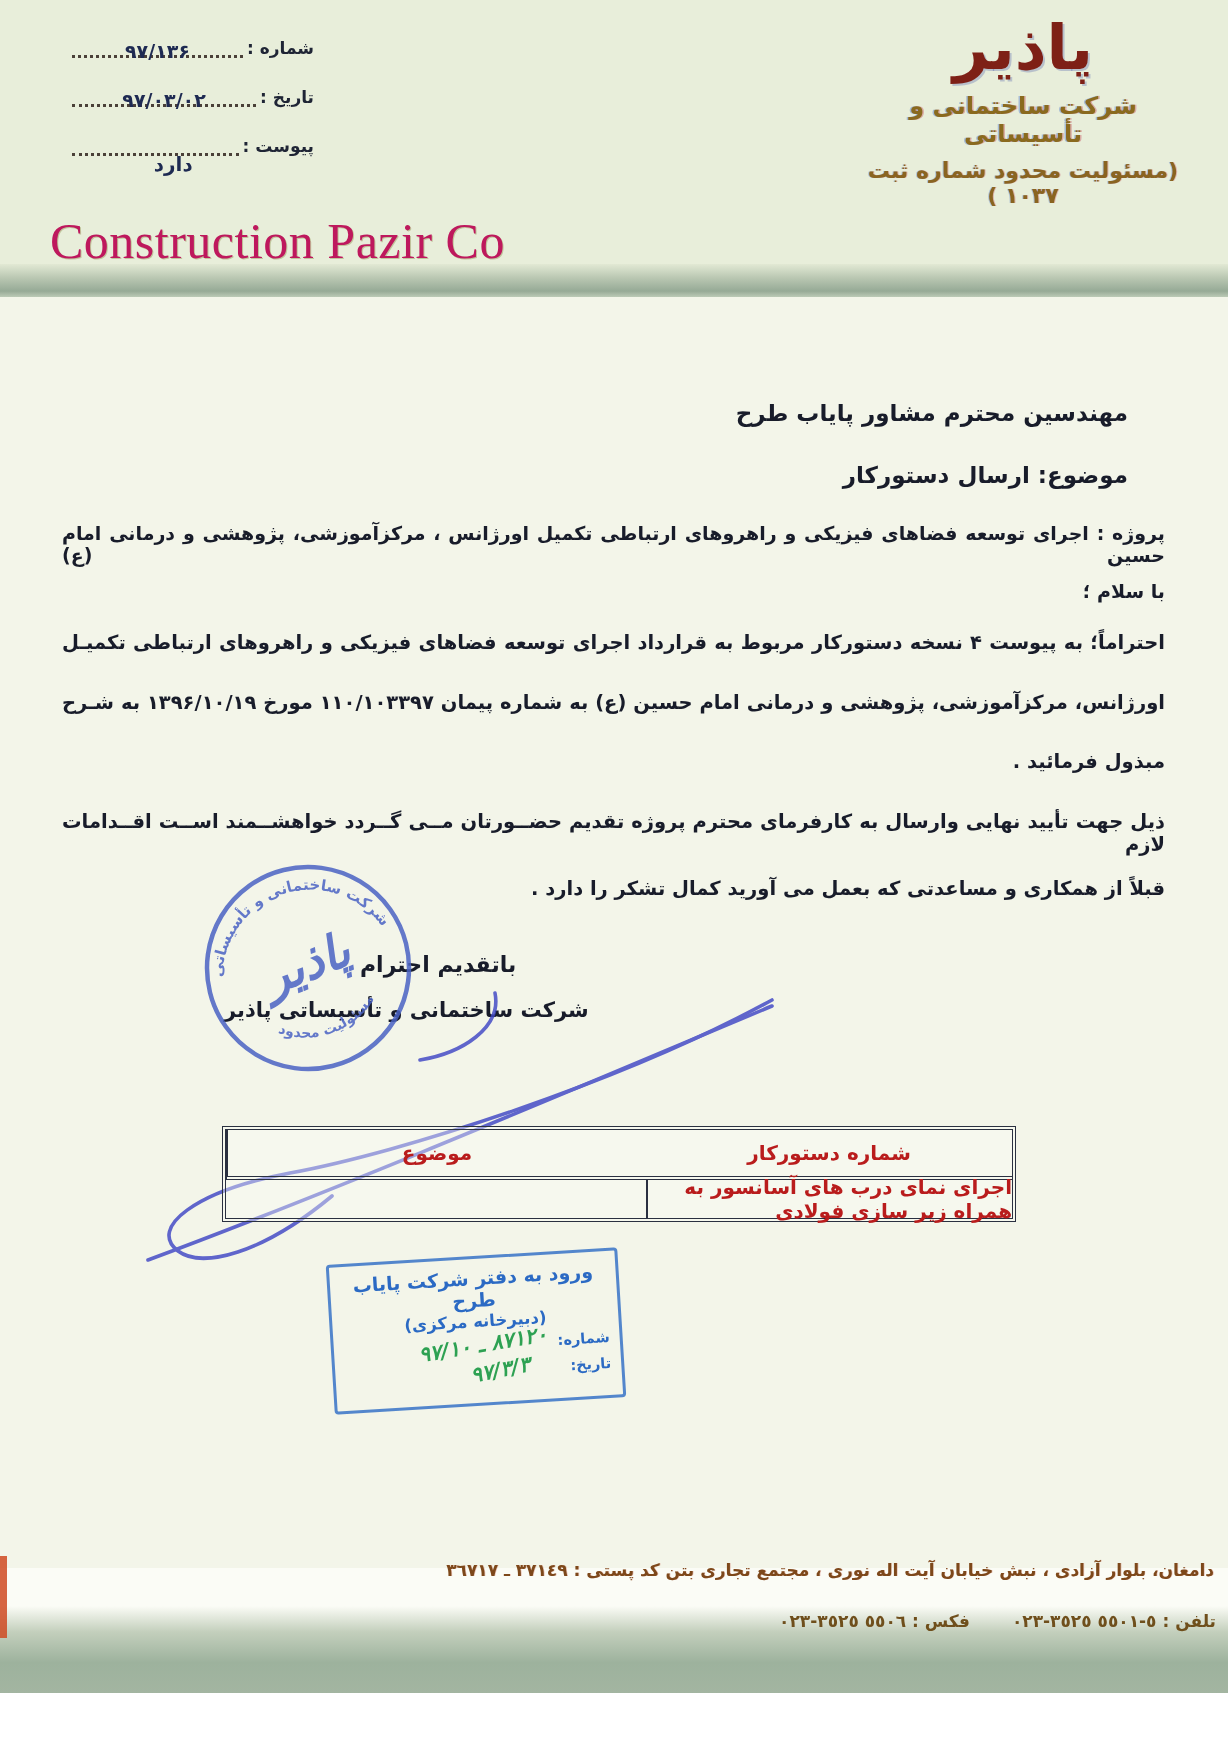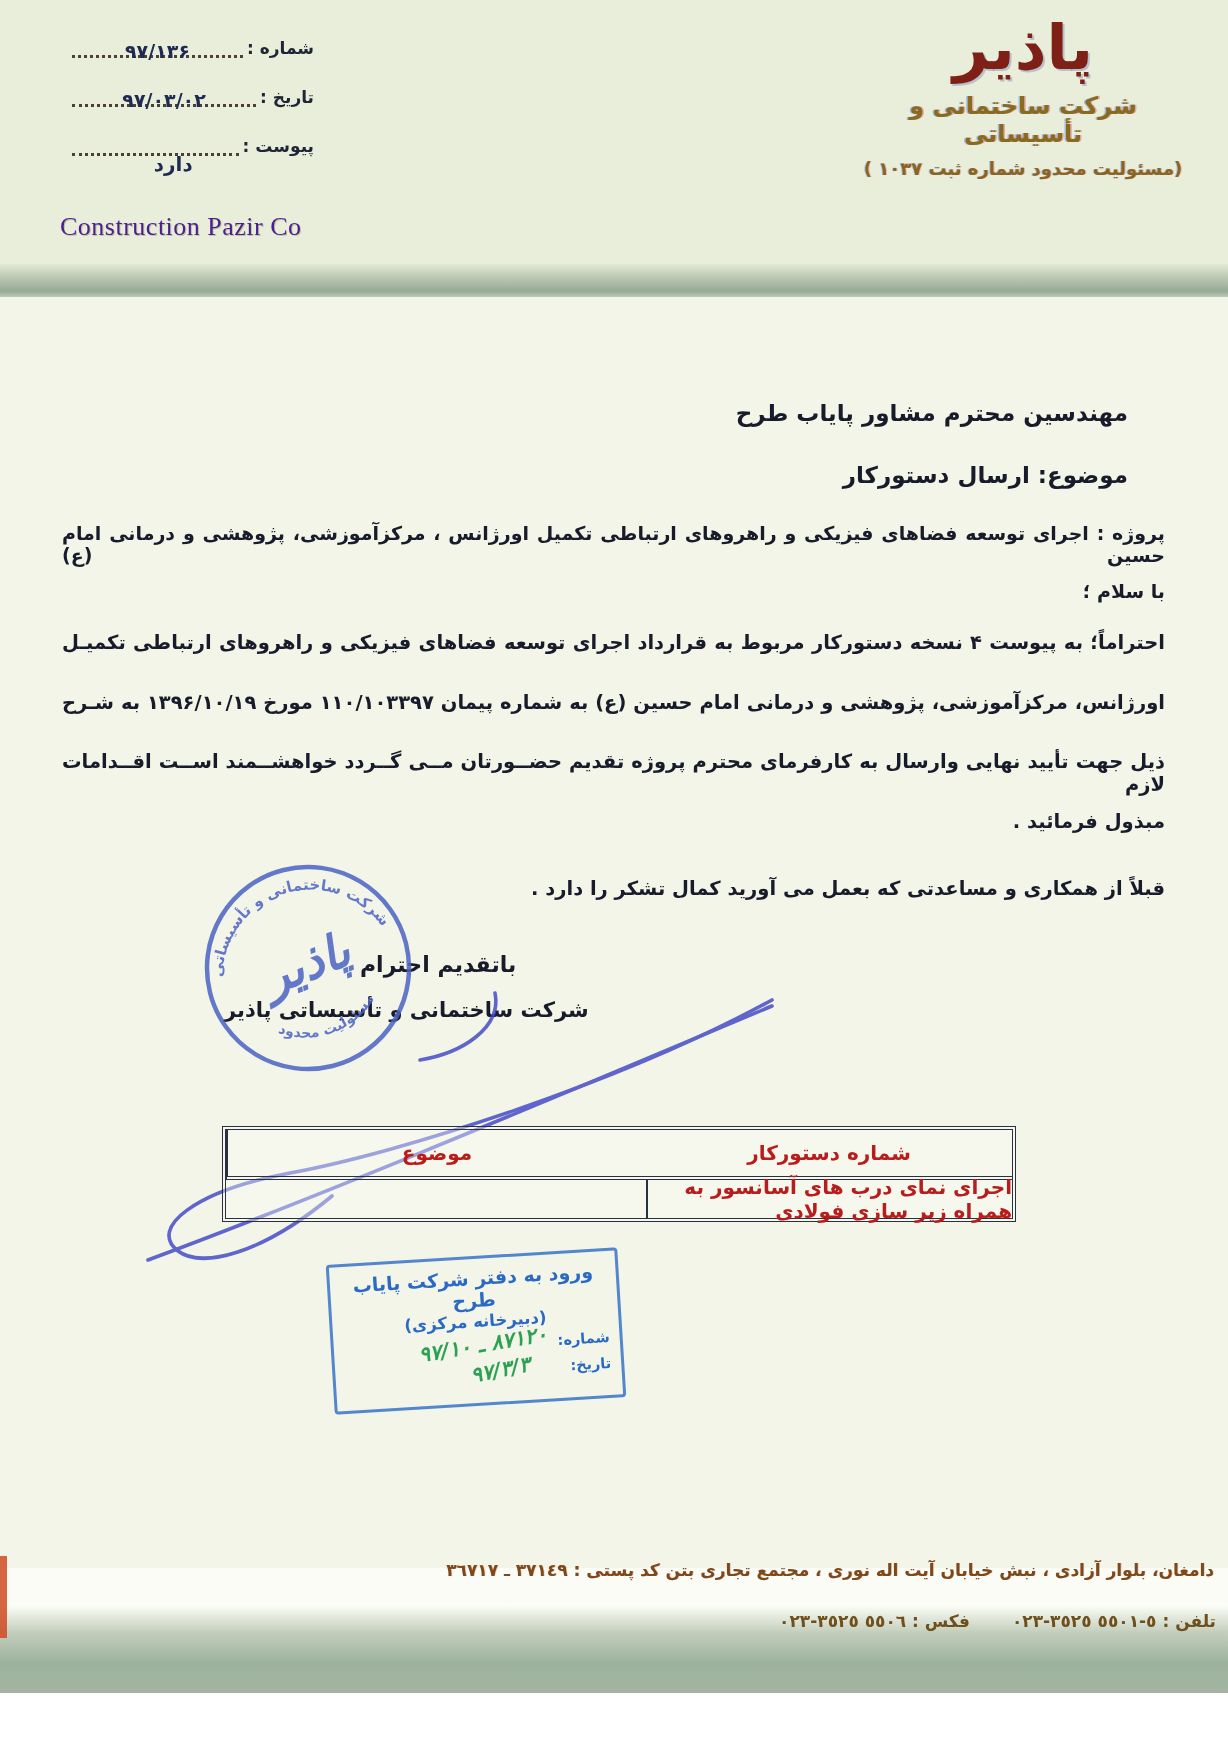--- a/index.html
+++ b/index.html
@@ -22,24 +22,24 @@
   .dotline{flex:1;border-bottom:3px dotted #4a4038;margin-right:4px;text-align:center;position:relative;margin-top:17px;}
   .fvalue{font-weight:bold;font-size:19px;color:#1e2a52;position:relative;top:7px;letter-spacing:1px;}
   .fvalue.low{display:inline-block;transform:translate(18px,16px);font-size:20px;}
 
   
   .logo{position:absolute;right:45px;top:14px;width:320px;text-align:center;direction:rtl;}
   .logo-fa{font-size:62px;font-weight:bold;color:#7e2016;line-height:1.1;
            text-shadow:2px 2px 0 rgba(40,60,160,.25);}
   .company-type{margin-top:10px;font-size:24px;font-weight:bold;color:#8a6a1e;
            text-shadow:1.5px 0 0 rgba(190,50,70,.35),-1.5px 0 0 rgba(40,90,200,.35);}
-  .reg-line{margin-top:10px;font-size:18px;font-weight:bold;color:#8a6420;
+  .reg-line{margin-top:10px;font-size:22px;font-weight:bold;color:#8a6420;
            text-shadow:1px 0 0 rgba(190,50,70,.3),-1px 0 0 rgba(40,90,200,.3);}
-  .latin-name{position:absolute;left:60px;top:212px;font-family:"Liberation Serif",serif;
-           font-size:26px;color:#4c1d95;letter-spacing:.5px;
+  .latin-name{position:absolute;left:50px;top:212px;font-family:"Liberation Serif",serif;
+           font-size:50px;color:#be185d;letter-spacing:.5px;
            text-shadow:1px 1px 0 rgba(120,120,40,.35);}
 
   
   .fa{direction:rtl;color:#181c2a;font-weight:bold;}
   .recipient{position:absolute;right:100px;top:400px;font-size:23px;}
   .subject{position:absolute;right:100px;top:462px;font-size:23px;}
   .project{position:absolute;right:63px;left:62px;top:522px;font-size:19px;
            text-align:justify;text-align-last:justify;}
   .salutation{position:absolute;right:63px;top:580px;font-size:19px;}
   .bodytext{position:absolute;right:63px;left:62px;top:631px;font-size:19.5px;}
@@ -118,22 +118,22 @@
   <div class="latin-name">Construction Pazir Co</div>
 
   <div class="fa recipient">مهندسین محترم مشاور پایاب طرح</div>
   <div class="fa subject">موضوع: ارسال دستورکار</div>
   <div class="fa project">پروژه : اجرای توسعه فضاهای فیزیکی و راهروهای ارتباطی تکمیل  اورژانس ، مرکزآموزشی، پژوهشی و درمانی  امام حسین (ع)</div>
   <div class="fa salutation">با سلام ؛</div>
 
   <div class="fa bodytext">
     <div class="bline">احتراماً؛ به پیوست ۴ نسخه دستورکار مربوط به قرارداد اجرای توسعه فضاهای فیزیکی و راهروهای ارتباطی تکمیـل</div>
     <div class="bline">اورژانس، مرکزآموزشی، پژوهشی و درمانی امام حسین (ع) به شماره پیمان ۱۱۰/۱۰۳۳۹۷ مورخ ۱۳۹۶/۱۰/۱۹ به شـرح</div>
+    <div class="bline last">مبذول فرمائید .</div>
     <div class="bline">ذیل جهت تأیید نهایی وارسال به کارفرمای محترم پروژه تقدیم حضــورتان مــی گــردد خواهشــمند اســت اقــدامات لازم</div>
-    <div class="bline last">مبذول فرمائید .</div>
   </div>
 
   <div class="fa thanks">قبلاً از همکاری و مساعدتی که بعمل می آورید کمال تشکر را دارد .</div>
   <div class="fa closing1">باتقدیم احترام</div>
   <div class="fa closing2">شرکت ساختمانی و تأسیساتی پاذیر</div>
 
   <svg class="round-stamp" viewBox="0 0 220 220">
     <circle cx="110" cy="110" r="101" fill="none" stroke="#4a63c4" stroke-width="4.5"></circle>
     <defs>
       <path id="arcTop" d="M 22 120 A 88 88 0 0 1 198 120"></path>

